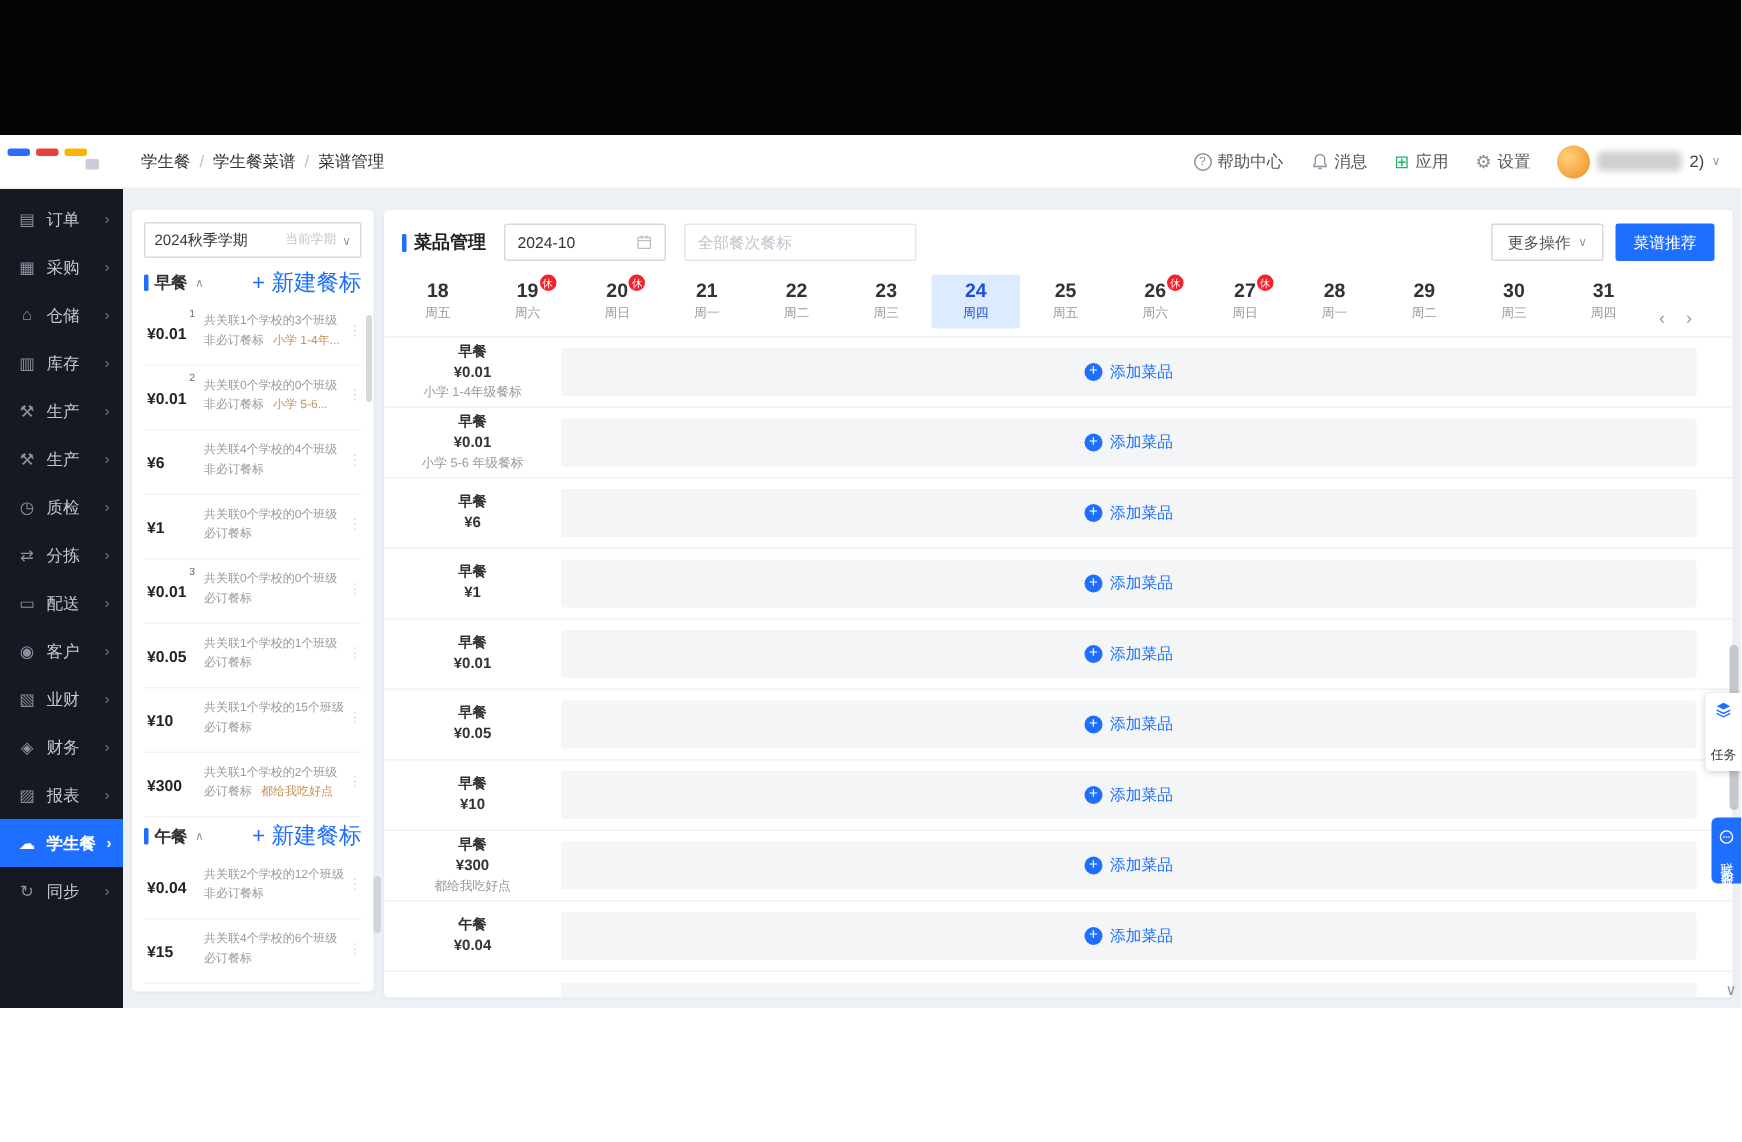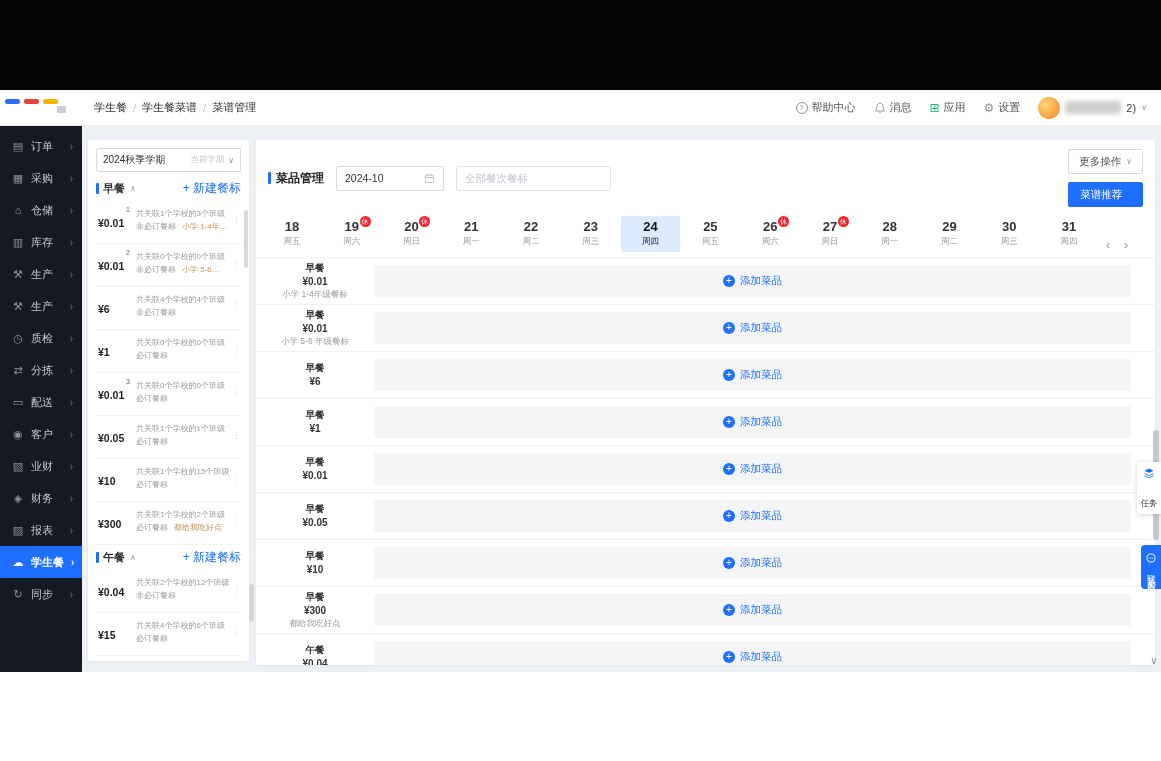--- a/index.html
+++ b/index.html
@@ -51,21 +51,21 @@
   .panel-top { padding:8px 8px 4px; flex:none; }
   .semester-select { border:1px solid #d9d9d9; border-radius:2px; height:24px; display:flex; align-items:center; gap:4px; padding:0 6px; cursor:pointer; }
   .sem-name { font-size:10px; color:#333; white-space:nowrap; }
   .sem-tag { font-size:8.5px; color:#c0c4cc; margin-left:auto; white-space:nowrap; }
   .sem-caret { font-size:8px; color:#999; }
   .panel-list { flex:1; overflow:hidden; padding:0 8px; position:relative; }
   .sec-header { display:flex; align-items:center; gap:4px; height:25px; }
   .sec-bar { width:3px; height:11px; background:#1e6fff; border-radius:1px; }
   .sec-title { font-size:11px; font-weight:bold; color:#333; }
   .sec-caret { font-size:8px; color:#999; margin-left:1px; }
-  .sec-new { margin-left:auto; font-size:12px; color:#1e6fff; cursor:pointer; white-space:nowrap; }
+  .sec-new { margin-left:auto; font-size:15px; color:#1e6fff; cursor:pointer; white-space:nowrap; }
   .std-item { display:flex; gap:6px; height:43px; padding:5px 8px 5px 2px; border-bottom:1px solid #f3f3f3; position:relative; cursor:pointer; }
   .std-price-wrap { position:relative; width:32px; flex:none; }
   .std-sup { position:absolute; top:0; right:0; font-size:7px; color:#666; }
   .std-price { position:absolute; top:11px; left:0; font-size:10.5px; font-weight:bold; color:#222; white-space:nowrap; }
   .std-info { flex:1; overflow:hidden; font-size:8px; color:#9a9a9a; line-height:1.6; padding-top:2px; }
   .std-line1 { white-space:nowrap; overflow:hidden; }
   .std-line2 { display:flex; gap:6px; white-space:nowrap; overflow:hidden; }
   .std-tag { color:#c29257; }
   .std-more { position:absolute; right:0; top:14px; color:#d8d8d8; font-size:9px; }
   .panel-scroll-thumb { position:absolute; right:1px; top:34px; width:4px; height:58px; background:#d9d9d9; border-radius:2px; }
@@ -73,31 +73,31 @@
 
   
   .main { position:absolute; left:256px; top:14px; width:899px; height:525px; background:#fff; border-radius:3px; box-shadow:0 1px 3px rgba(0,0,0,.05); display:flex; flex-direction:column; overflow:hidden; }
   .main-toolbar { flex:none; display:flex; align-items:center; gap:12px; padding:9px 12px; }
   .mt-title { display:flex; align-items:center; gap:5px; font-size:12px; font-weight:bold; color:#222; }
   .title-bar { width:3px; height:12px; background:#1e6fff; border-radius:1px; }
   .date-box { border:1px solid #d9d9d9; border-radius:2px; height:25px; width:108px; display:flex; align-items:center; padding:0 8px; gap:6px; font-size:10.5px; color:#333; cursor:pointer; }
   .date-box svg { margin-left:auto; }
   .filter-input { border:1px solid #e4e6ea; border-radius:2px; height:25px; width:155px; padding:0 8px; font-size:10.5px; color:#333; outline:none; font-family:inherit; }
   .filter-input::placeholder { color:#c0c4cc; }
-  .mt-right { margin-left:auto; display:flex; gap:8px;flex-direction:column; }
+  .mt-right { margin-left:auto; display:flex; gap:8px; }
   .btn-more { border:1px solid #d9d9d9; border-radius:2px; height:25px; padding:0 10px; font-size:10.5px; color:#555; display:flex; align-items:center; gap:5px; background:#fff; cursor:pointer; }
   .btn-recommend { background:#1e6fff; border:none; border-radius:2px; height:25px; padding:0 12px; font-size:10.5px; color:#fff; display:flex; align-items:center; cursor:pointer; }
 
   .calendar { flex:none; display:flex; align-items:flex-end; padding:0 20px 5px 6px; }
   .cal-cells { flex:1; display:flex; }
   .cal-cell { flex:1; height:36px; display:flex; flex-direction:column; align-items:center; justify-content:center; position:relative; border-radius:2px; cursor:pointer; }
   .cal-date { font-size:13px; font-weight:bold; color:#333; line-height:1.1; }
   .cal-day { font-size:8.5px; color:#999; margin-top:2px; }
   .cal-cell.selected { background:#dcebff; }
-  .cal-cell.selected .cal-date, .cal-cell.selected .cal-day { color:#0f172a; }
+  .cal-cell.selected .cal-date, .cal-cell.selected .cal-day { color:#1d4ed8; }
   .cal-badge { position:absolute; top:0; right:11px; min-width:11px; height:11px; padding:0 1px; border-radius:6px; background:#f5222d; color:#fff; font-size:7px; display:flex; align-items:center; justify-content:center; }
   .cal-nav { width:36px; flex:none; display:flex; justify-content:space-between; padding:0 7px; color:#999; font-size:12px; }
   .cal-nav span { cursor:pointer; }
 
   .rows { flex:1; overflow:hidden; }
   .meal-row { display:flex; align-items:center; height:47px; border-top:1px solid #f2f2f2; }
   .row-label { width:118px; flex:none; display:flex; flex-direction:column; align-items:center; justify-content:center; line-height:1.4; }
   .rl-meal { font-size:9.5px; font-weight:bold; color:#333; }
   .rl-price { font-size:10px; font-weight:bold; color:#333; }
   .rl-note { font-size:8.5px; color:#999; }

